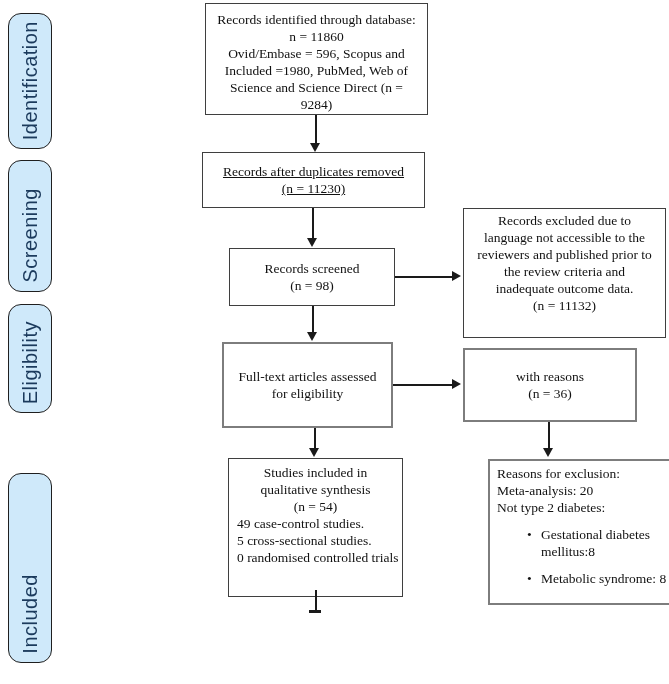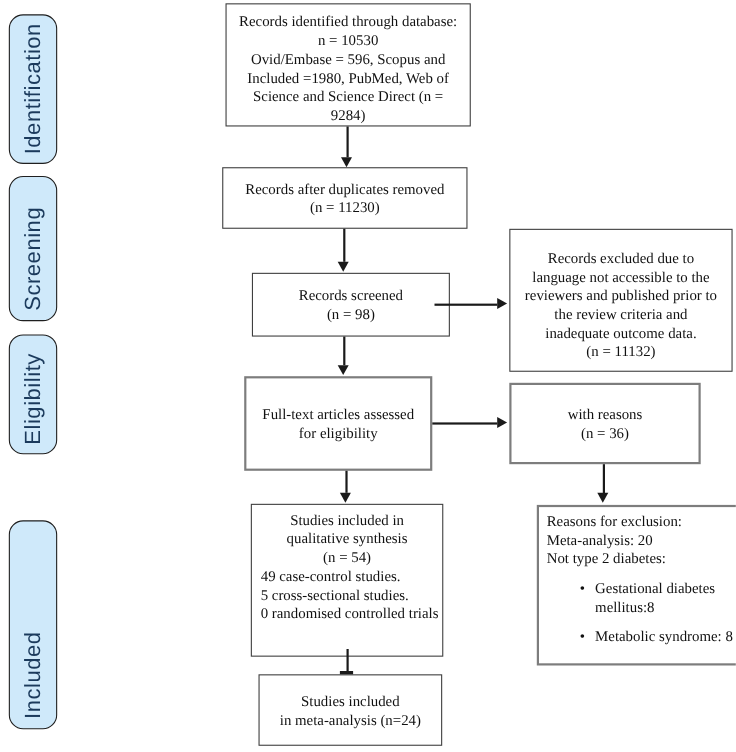--- a/index.html
+++ b/index.html
@@ -58,57 +58,53 @@
   </div>
   <div class="pill" style="top:304px; height:109px;">
     <span class="vtext">Eligibility</span>
   </div>
   <div class="pill" style="top:473px; height:190px;">
     <span class="vtext">Included</span>
   </div>
 
   <div class="fbox" style="left:205px; top:3px; width:223px; height:112px; padding-top:7px;">
     <span class="ln">Records identified through database:</span>
-    <span class="ln">n = 10530</span>
+    <span class="ln">n = 11860</span>
     <span class="ln">Ovid/Embase = 596, Scopus and</span>
     <span class="ln">Included =1980, PubMed, Web of</span>
     <span class="ln">Science and Science Direct (n =</span>
     <span class="ln">9284)</span>
   </div>
 
-  <div class="fbox vc" style="left:202px; top:152px; width:223px; height:56px;">
+  <div class="fbox vc" style="left:202px; top:152px; width:223px; height:56px;text-decoration:underline;">
     <span class="ln">Records after duplicates removed</span>
     <span class="ln">(n = 11230)</span>
   </div>
 
-  <div class="fbox vc" style="left:229px; top:248px; width:180px; height:58px;">
+  <div class="fbox vc" style="left:229px; top:248px; width:166px; height:58px;">
     <span class="ln">Records screened</span>
     <span class="ln">(n = 98)</span>
   </div>
 
   <div class="fbox gray vc" style="left:222px; top:342px; width:171px; height:86px;">
     <span class="ln">Full-text articles assessed</span>
     <span class="ln">for eligibility</span>
   </div>
 
   <div class="fbox" style="left:228px; top:458px; width:175px; height:139px; padding-top:5px;">
     <span class="ln">Studies included in</span>
     <span class="ln">qualitative synthesis</span>
     <span class="ln">(n = 54)</span>
     <span class="ln left">49 case-control studies.</span>
     <span class="ln left">5 cross-sectional studies.</span>
     <span class="ln left">0 randomised controlled trials</span>
   </div>
 
-  <div class="fbox vc" style="left:235px; top:613px; width:167px; height:65px;">
-    <span class="ln">Studies included</span>
-    <span class="ln">in meta-analysis (n=24)</span>
-  </div>
 
-  <div class="fbox" style="left:463px; top:208px; width:203px; height:130px; padding-top:17px; border-width:1.3px;">
+  <div class="fbox" style="left:463px; top:208px; width:203px; height:130px; padding-top:3px; border-width:1.3px;">
     <span class="ln">Records excluded due to</span>
     <span class="ln">language not accessible to the</span>
     <span class="ln">reviewers and published prior to</span>
     <span class="ln">the review criteria and</span>
     <span class="ln">inadequate outcome data.</span>
     <span class="ln">(n = 11132)</span>
   </div>
 
   <div class="fbox gray vc" style="left:463px; top:348px; width:174px; height:74px;">
     <span class="ln">with reasons</span>

